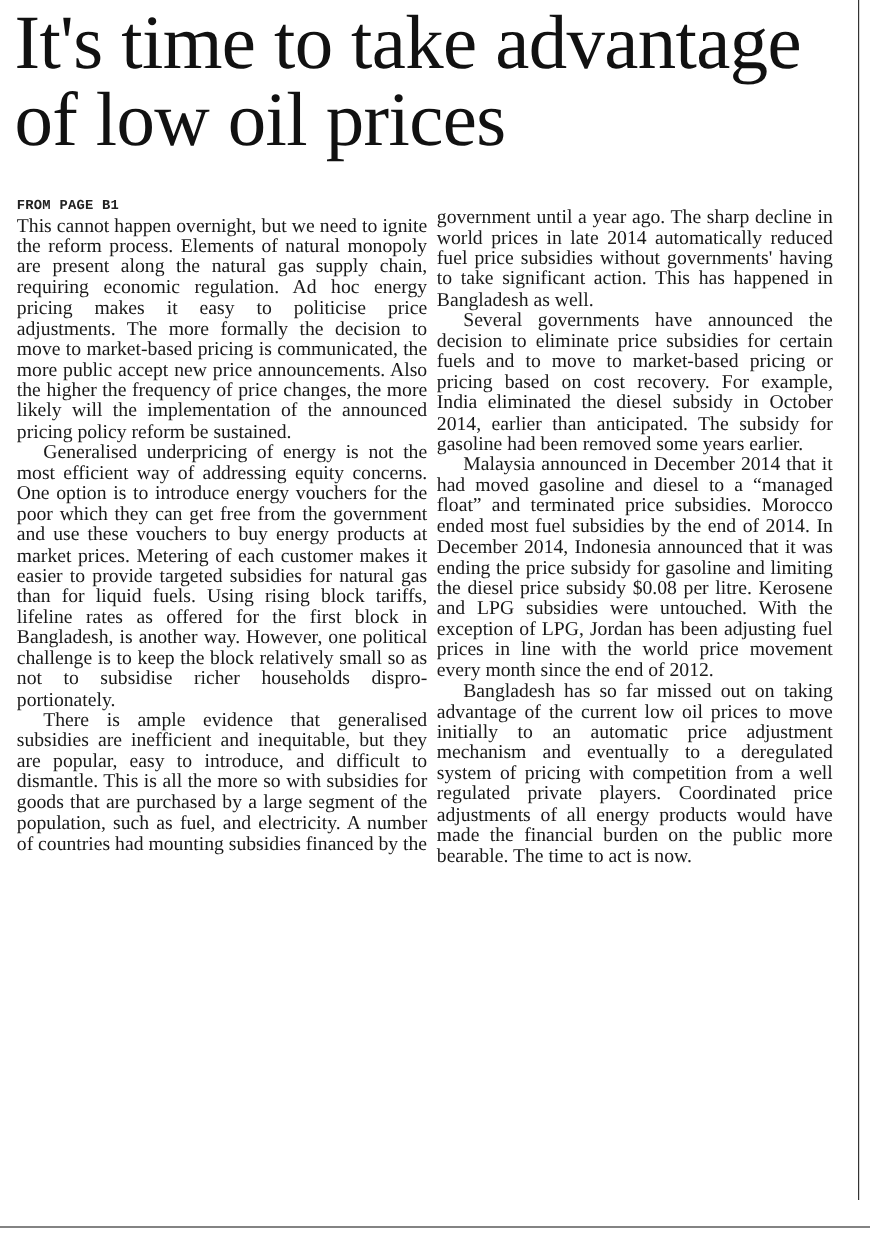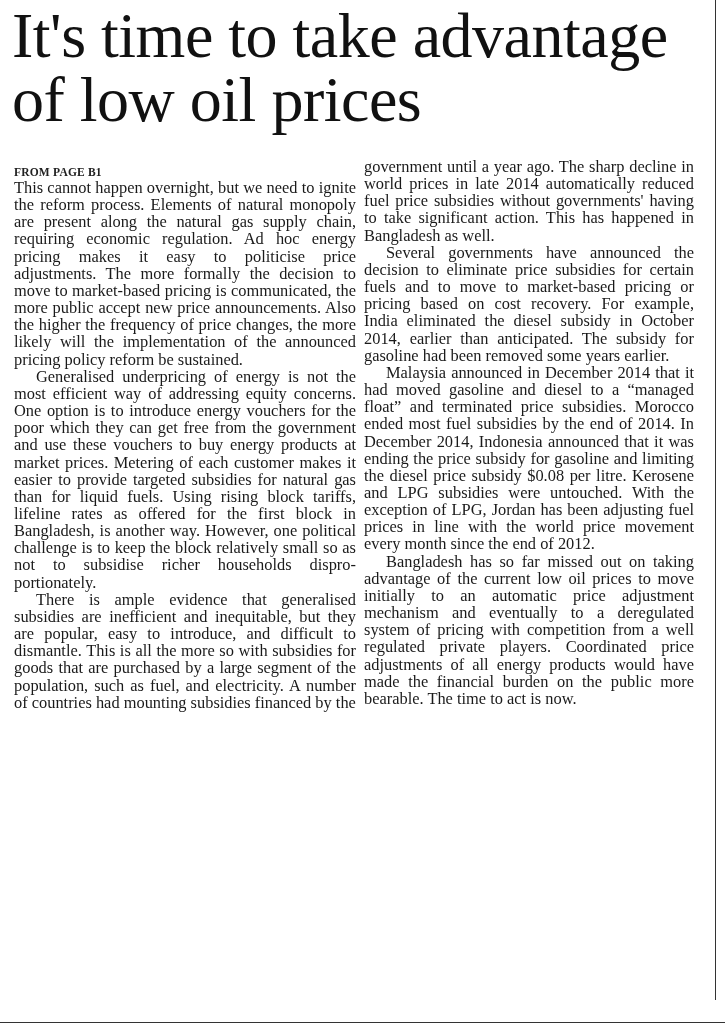--- a/index.html
+++ b/index.html
@@ -54,23 +54,23 @@
     .col {
       position: absolute;
       top: 165px;
       width: 342px;
       font-size: 16.4px;
       line-height: 17.15px;
       text-align: justify;
       hyphens: manual;
     }
     .col-left { left: 14px; }
-    .col-right { left: 364px; width: 330px; top: 158px; }
+    .col-right { left: 364px; width: 330px; top: 172px; }
     .kicker {
-      font-family: Liberation Serif, serif;
+      font-family: Liberation Mono, monospace;
       font-weight: bold;
       font-size: 11.5px;
       line-height: 14px;
       letter-spacing: 0.2px;
       margin: 0 0 0 0;
       color: #222;
     }
     .para {
       margin: 0;
       text-indent: 22px;

